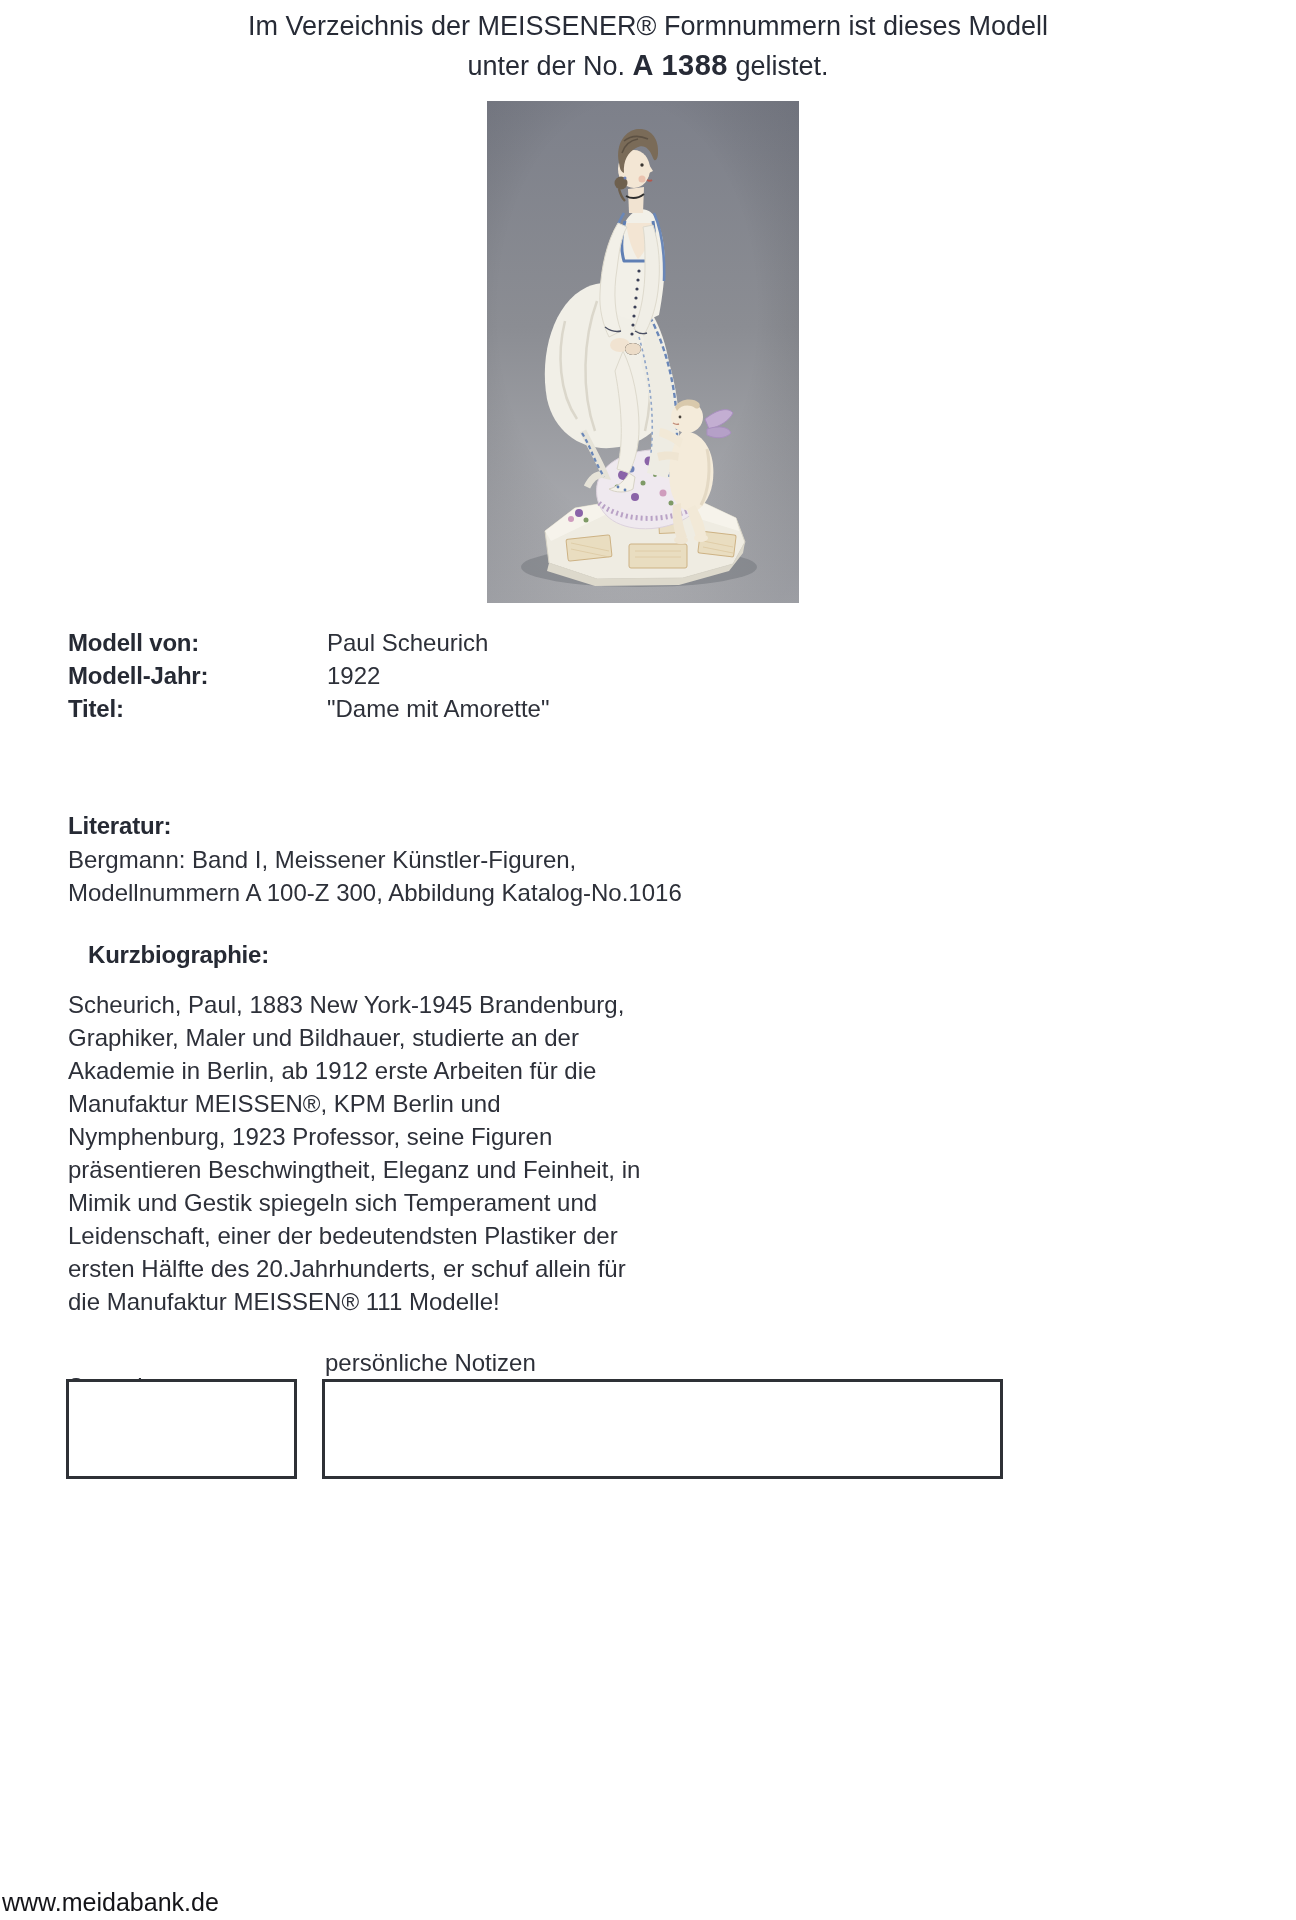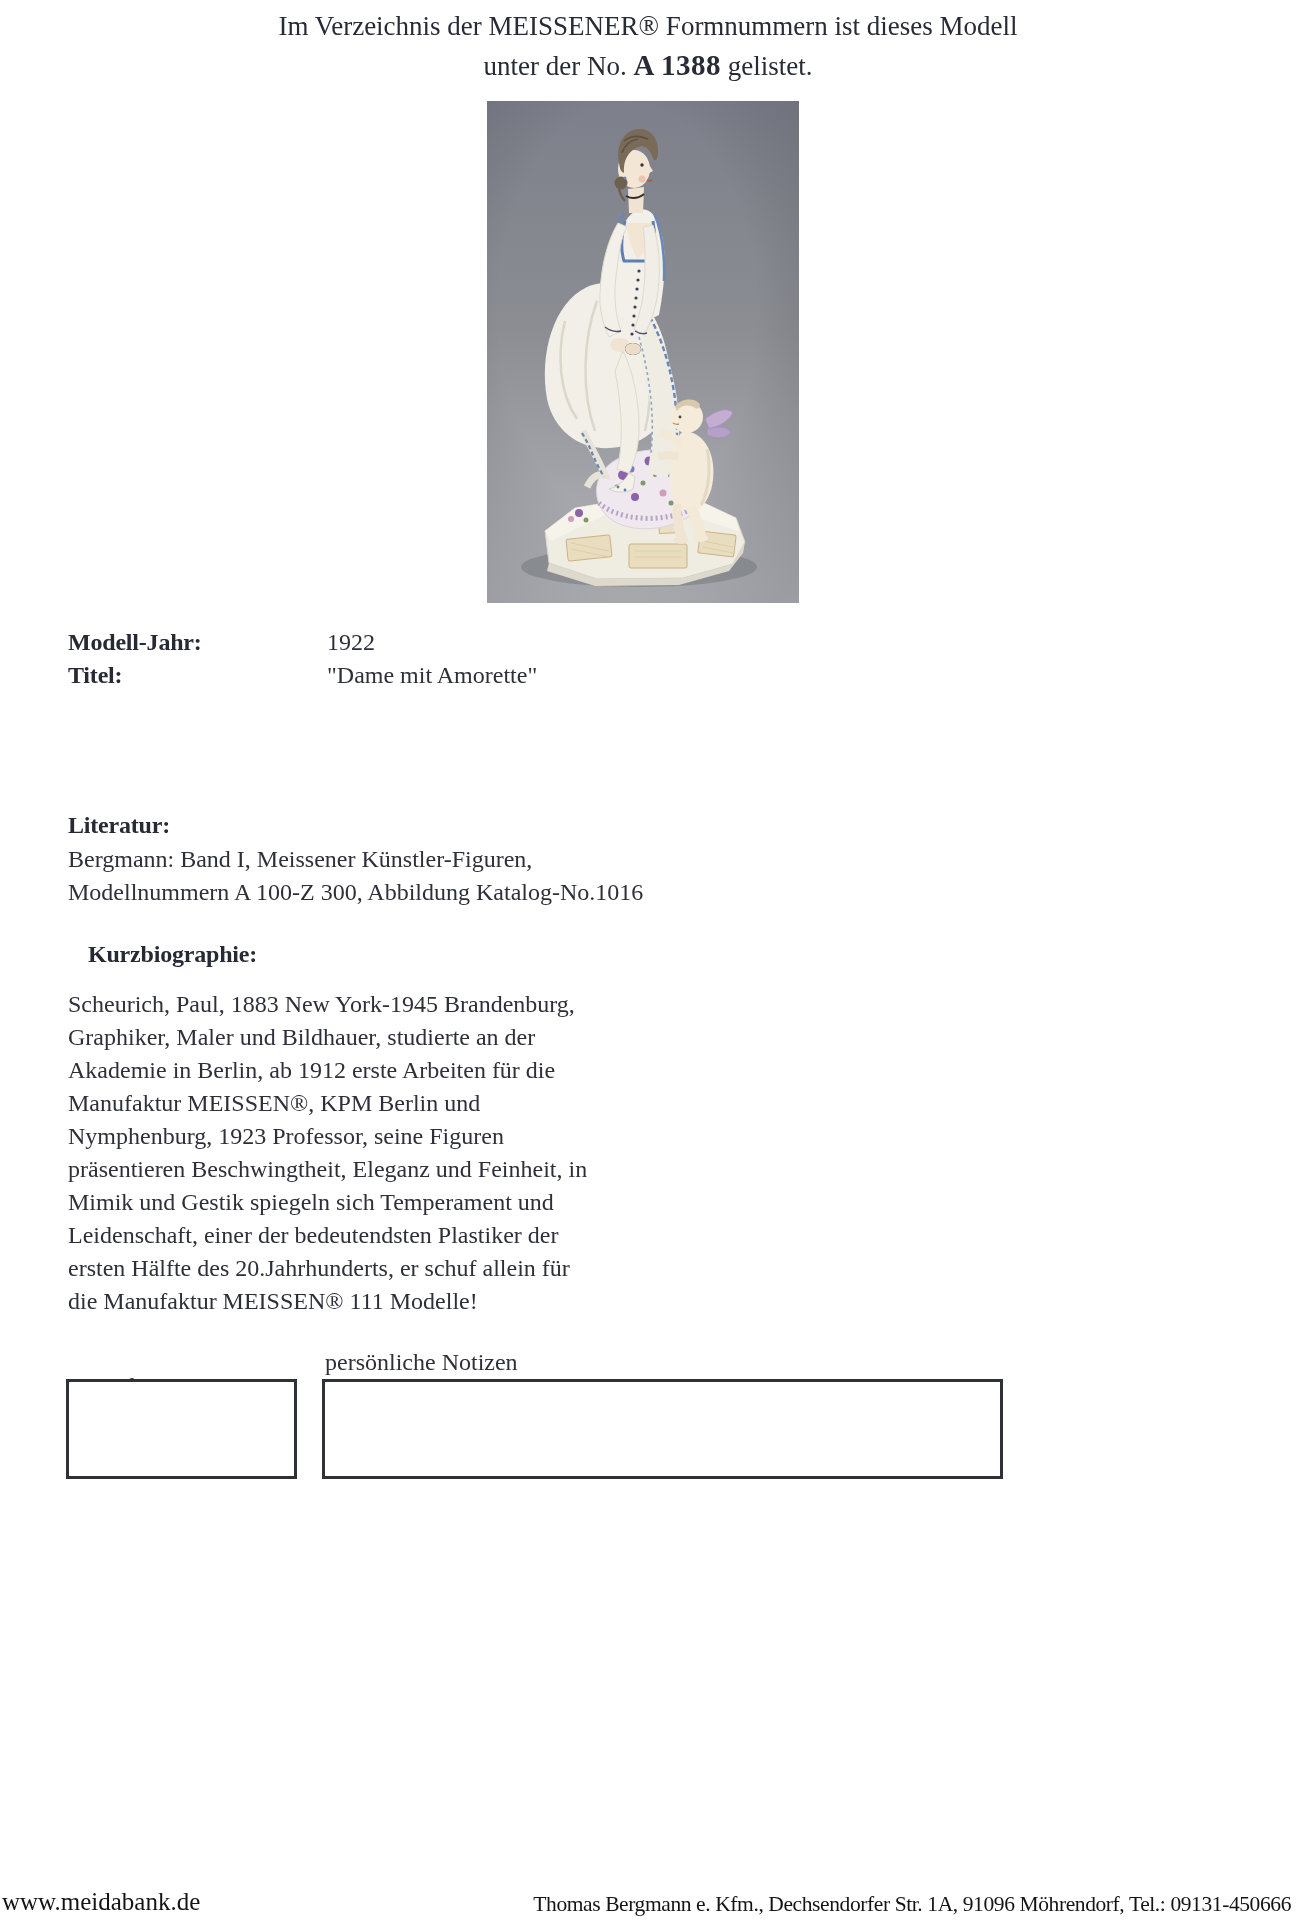--- a/index.html
+++ b/index.html
@@ -1,18 +1,18 @@
 <!DOCTYPE html>
 <html><head>
 <meta charset="utf-8">
 <style>
   html,body { margin:0; padding:0; background:#ffffff; }
   .page {
     position:relative; width:1296px; height:1920px; background:#ffffff;
-    font-family:Liberation Serif, serif; color:#2d3039; overflow:hidden;
+    font-family:Liberation Sans, sans-serif; color:#2d3039; overflow:hidden;
   }
   
   .header { position:absolute; top:7px; left:0; width:100%; text-align:center;
             font-size:27px; line-height:39px; color:#272b36; }
   .header .model-no { font-weight:700; font-size:29px; letter-spacing:0.5px; }
   
   .photo { position:absolute; left:487px; top:101px; width:312px; height:502px; }
   .photo svg { display:block; }
   
   .details { position:absolute; left:68px; top:626px; font-size:24px; line-height:33px; }
@@ -194,20 +194,24 @@
         <circle cx="193" cy="316" r="1.4" fill="#4a443c"></circle>
         <path d="M186,322 q3,2 6,1" stroke="#c08a76" stroke-width="1.4" fill="none"></path>
 
         <path d="M220,348 C224,366 222,390 214,404" stroke="#e0d4be" stroke-width="3" fill="none" opacity="0.8"></path>
       </g>
     </svg>
   </div>
 
   <div class="details">
     <div class="detail-row">
+      <span class="detail-label">Modell von:</span>
+      <span class="detail-value">Paul Scheurich</span>
+    </div>
+    <div class="detail-row">
       <span class="detail-label">Modell-Jahr:</span>
       <span class="detail-value">1922</span>
     </div>
     <div class="detail-row">
       <span class="detail-label">Titel:</span>
       <span class="detail-value">"Dame mit Amorette"</span>
     </div>
   </div>
 
   <div class="section-label" style="top:812px;">Literatur:</div>
@@ -225,15 +229,14 @@
 Leidenschaft, einer der bedeutendsten Plastiker der
 ersten Hälfte des 20.Jahrhunderts, er schuf allein für
 die Manufaktur MEISSEN® 111 Modelle!</div>
 
   <div class="note-label" style="left:68px; top:1373px;">Sammlungsnummer</div>
   <div class="note-label" style="left:325px; top:1349px;">persönliche Notizen</div>
   <div class="note-box" style="left:66px; top:1379px; width:225px;"></div>
   <div class="note-box" style="left:322px; top:1379px; width:675px;"></div>
 
   <div class="footer-left">www.meidabank.de</div>
-  <div class="footer-right">Thomas Bergmann e. Kfm., Dechsendorfer Str. 1A, 91096 Möhrendorf, Tel.: 09131-450666</div>
 
 </div>
 
 </body></html>

